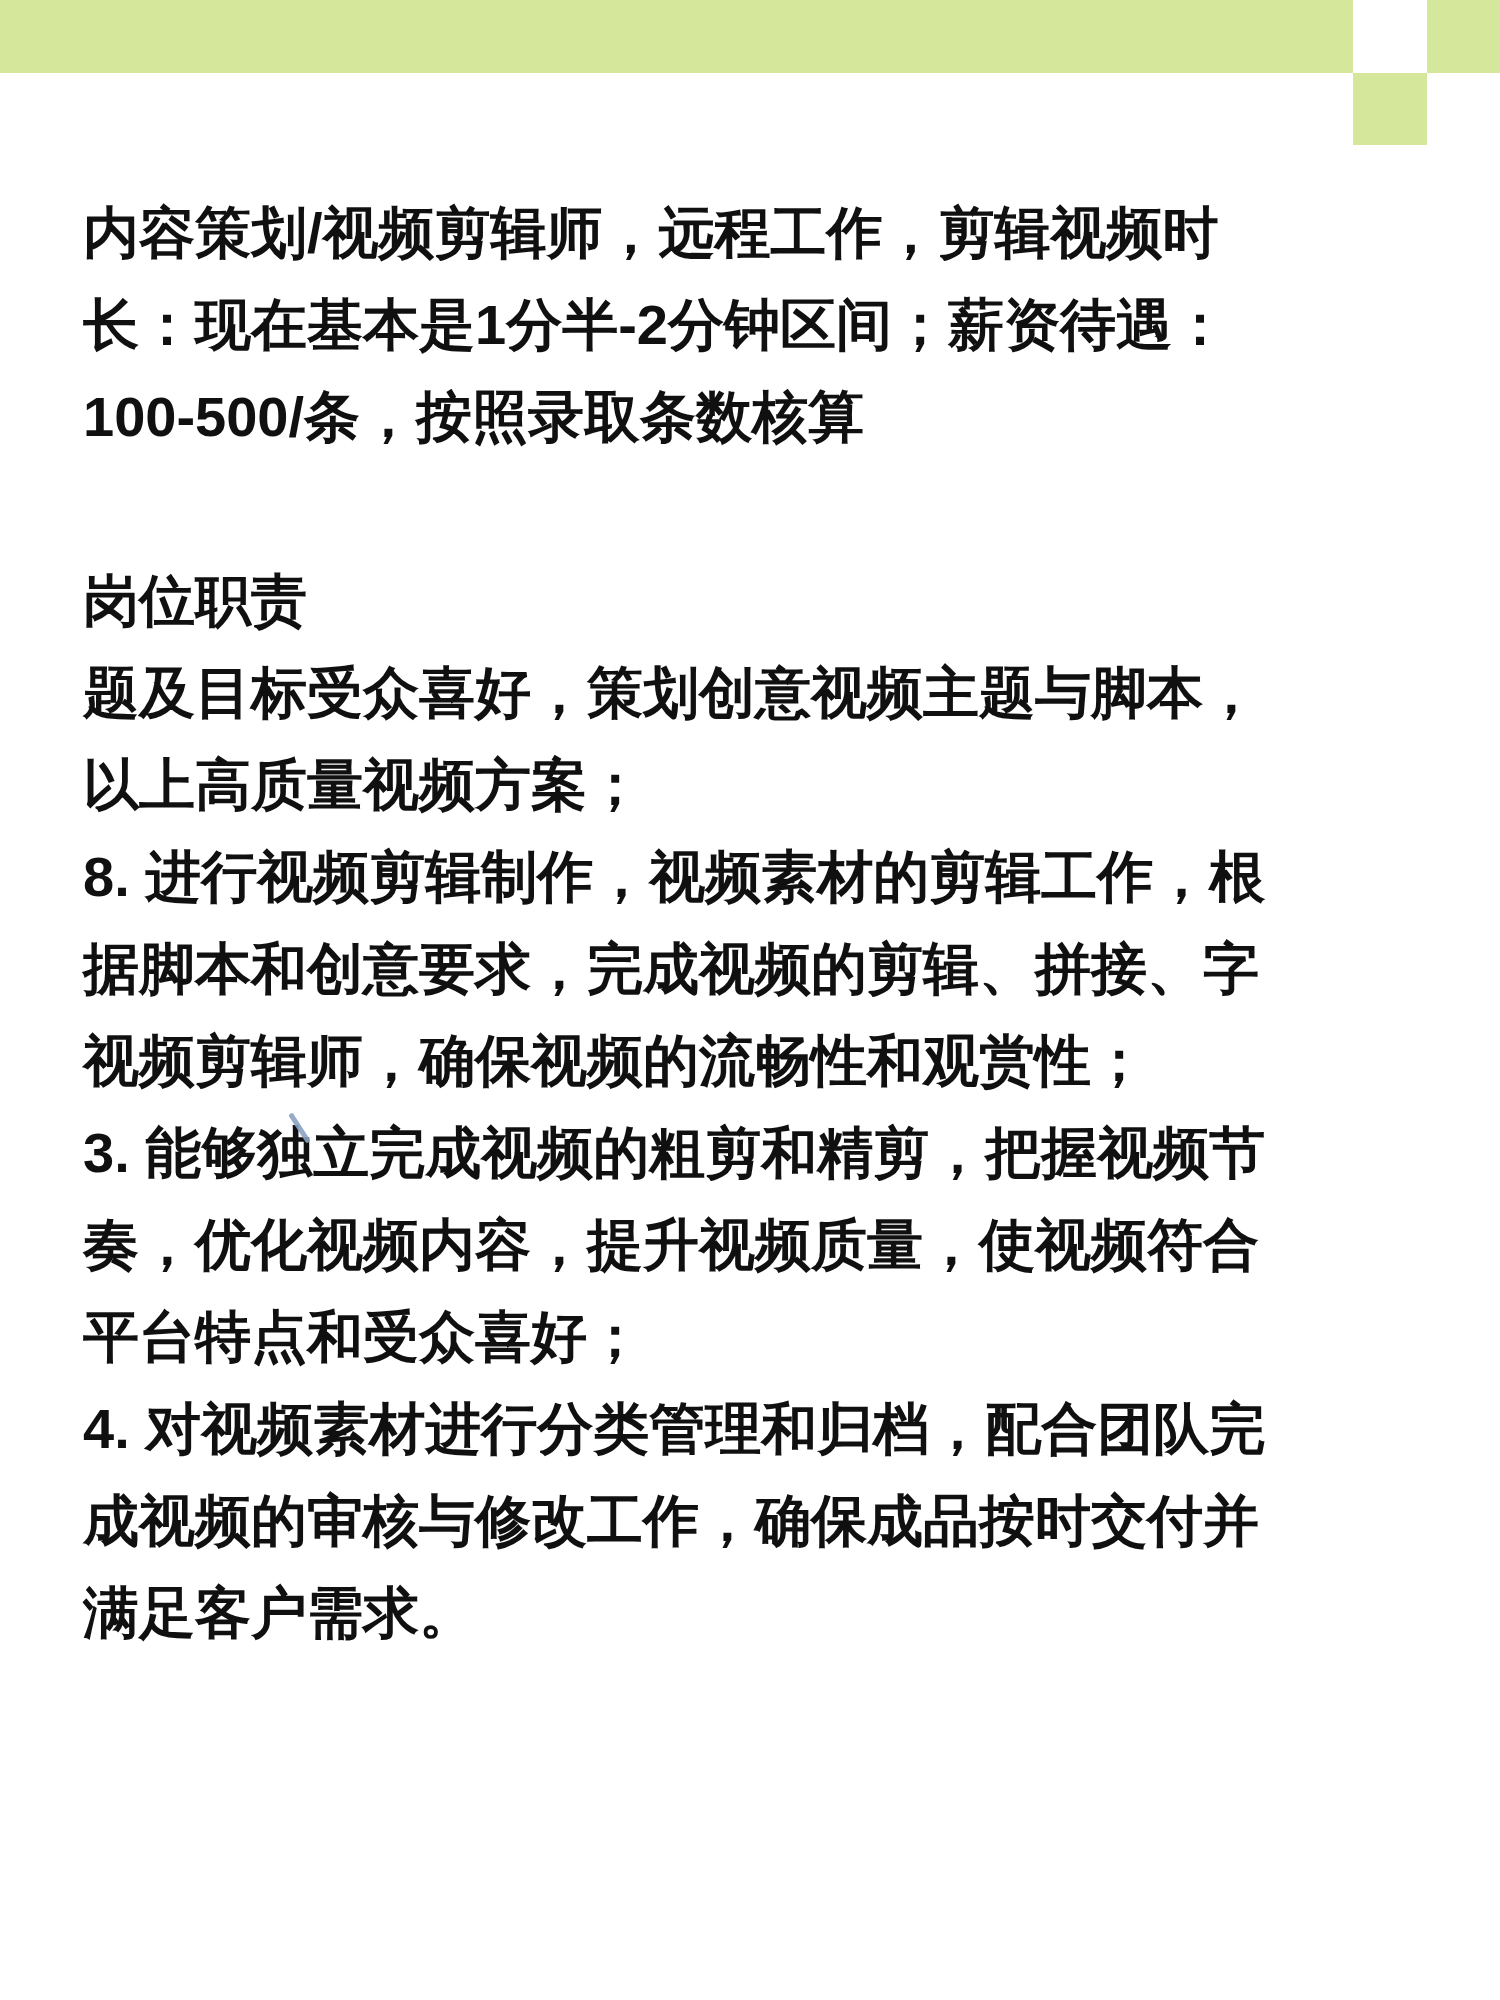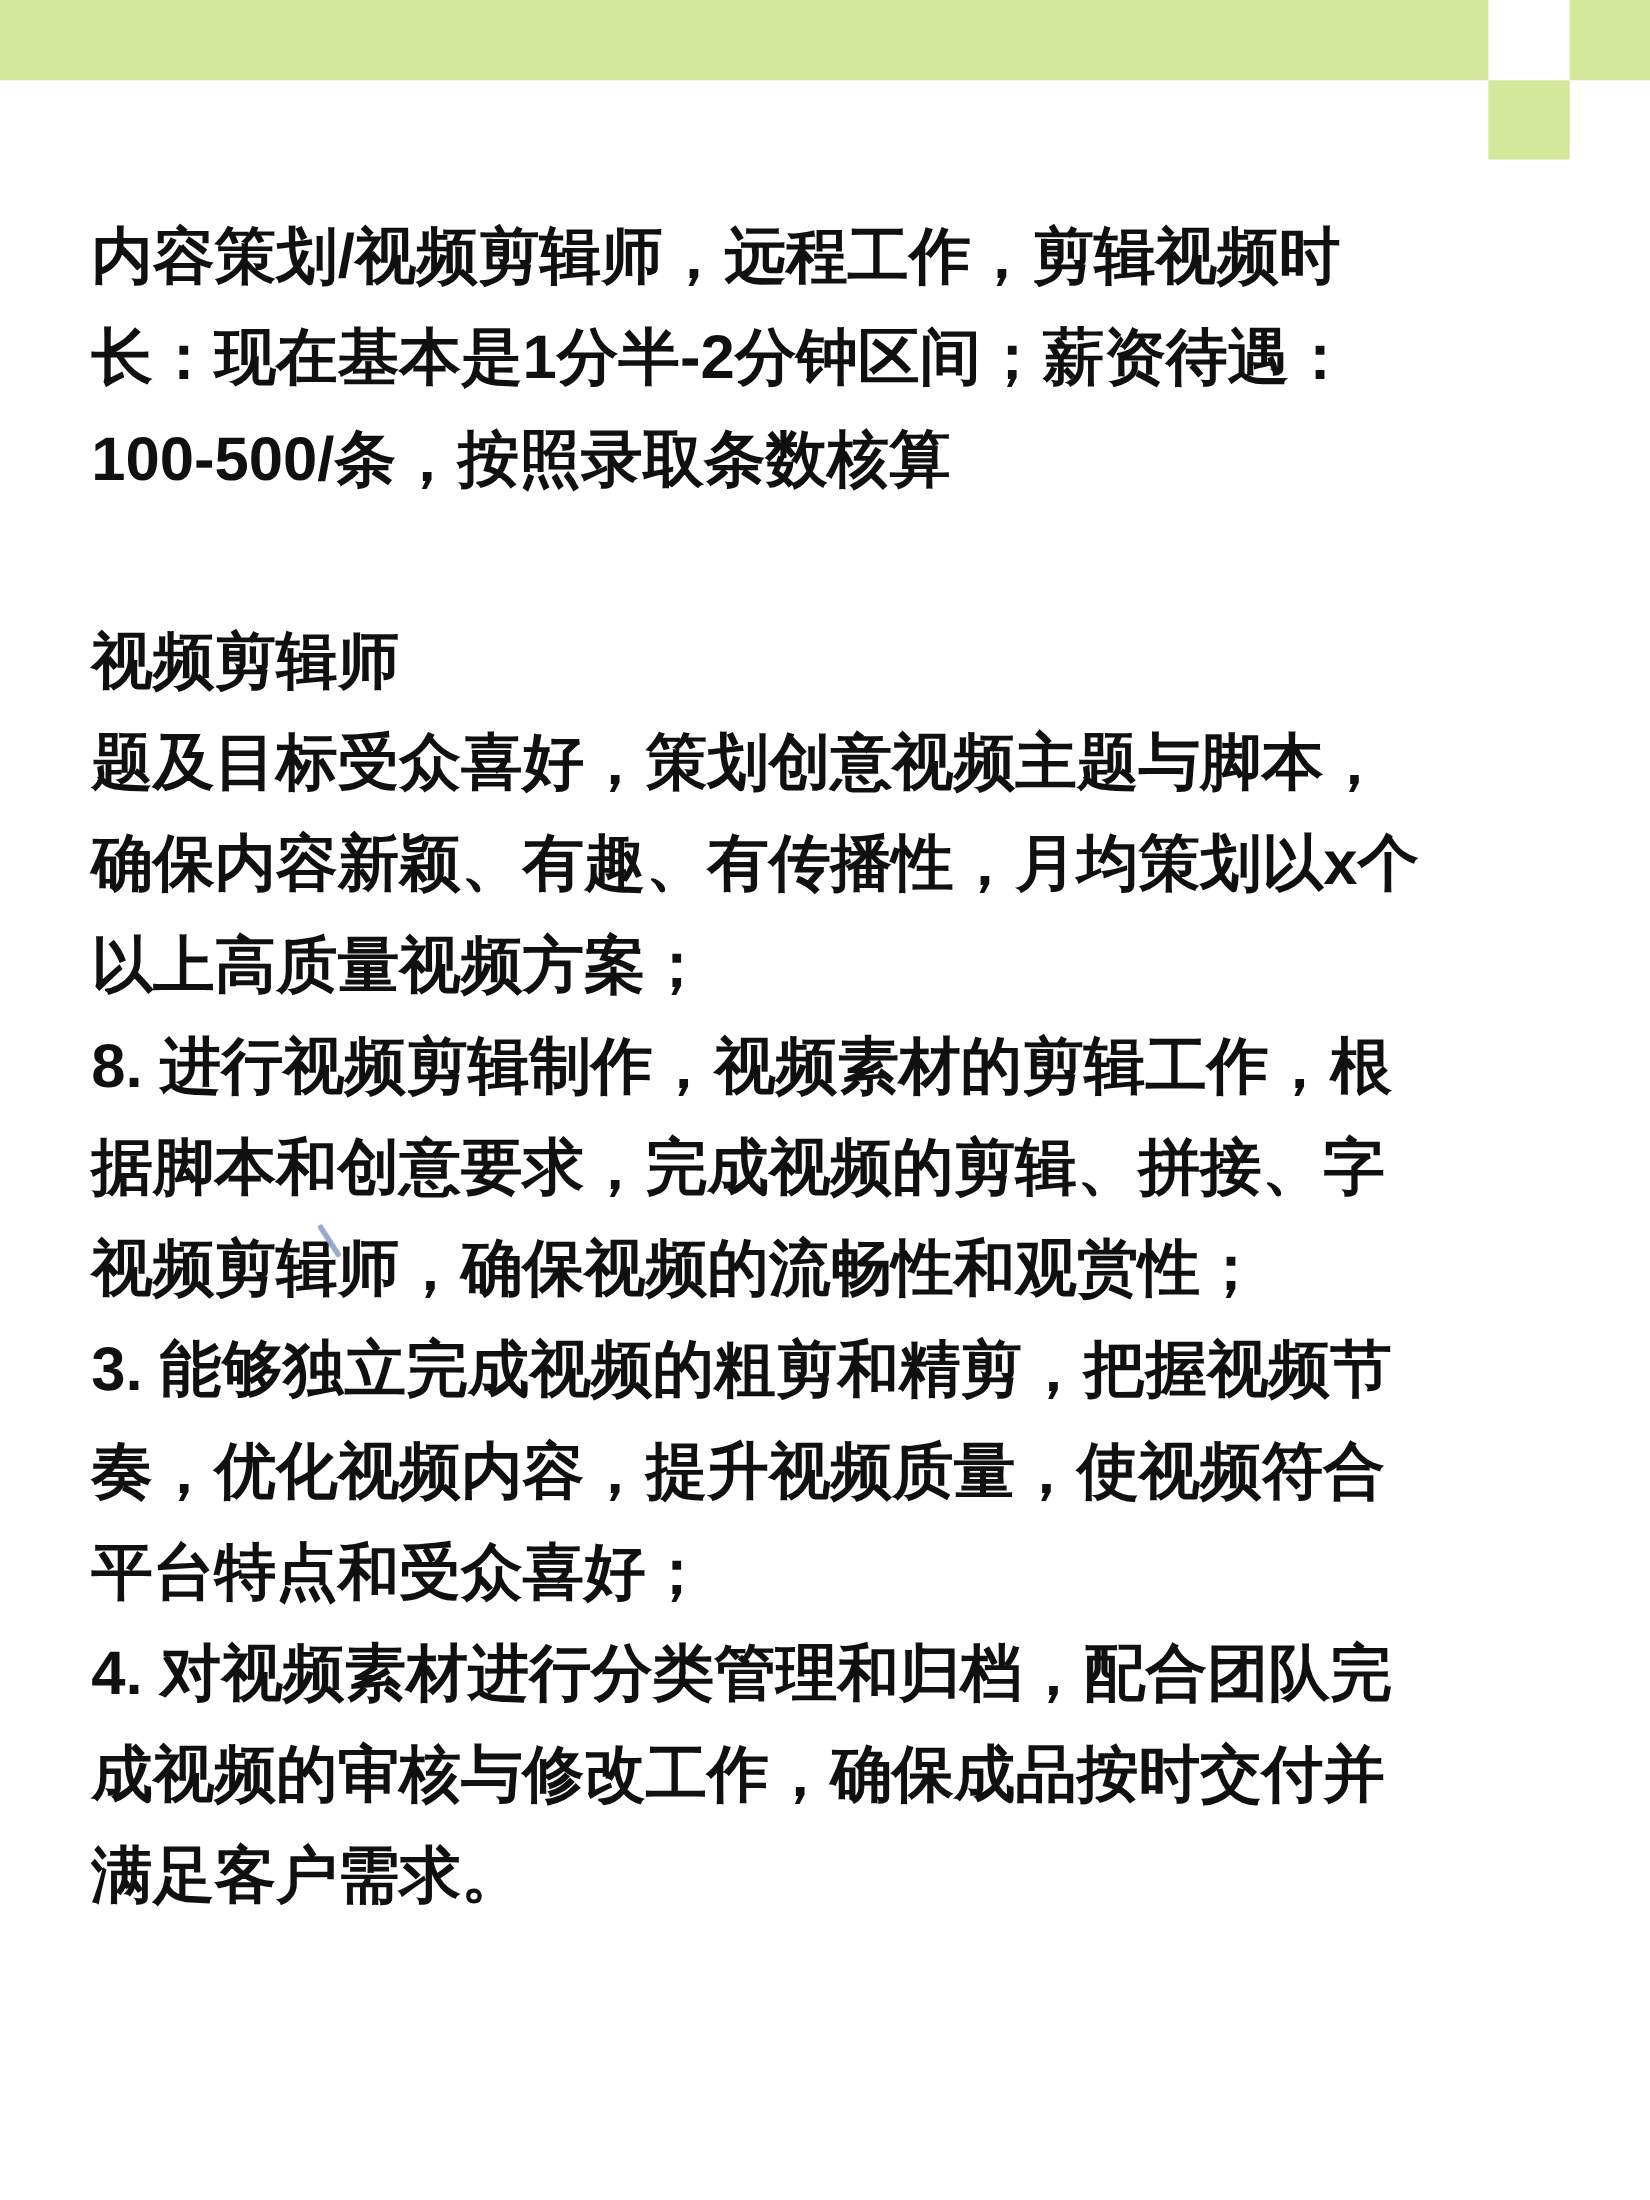--- a/index.html
+++ b/index.html
@@ -78,25 +78,24 @@
 
 <div class="text-content">
   <div>
       <div class="text-line">内容策划/视频剪辑师，远程工作，剪辑视频时</div>
       <div class="text-line">长：现在基本是1分半-2分钟区间；薪资待遇：</div>
       <div class="text-line">100-500/条，按照录取条数核算</div>
     </div>
 
   <div class="spacer-line"></div>
 
-  <div class="section-heading">视频剪辑师</div>
+  <div class="section-heading">岗位职责</div>
 
   <div>
       <div class="text-line">题及目标受众喜好，策划创意视频主题与脚本，</div>
-      <div class="text-line">确保内容新颖、有趣、有传播性，月均策划以x个</div>
       <div class="text-line">以上高质量视频方案；</div>
       <div class="text-line">8. 进行视频剪辑制作，视频素材的剪辑工作，根</div>
       <div class="text-line">据脚本和创意要求，完成视频的剪辑、拼接、字</div>
       <div class="text-line">视频剪辑师，确保视频的流畅性和观赏性；</div>
       <div class="text-line">3. 能够独立完成视频的粗剪和精剪，把握视频节</div>
       <div class="text-line">奏，优化视频内容，提升视频质量，使视频符合</div>
       <div class="text-line">平台特点和受众喜好；</div>
       <div class="text-line">4. 对视频素材进行分类管理和归档，配合团队完</div>
       <div class="text-line">成视频的审核与修改工作，确保成品按时交付并</div>
       <div class="text-line">满足客户需求。</div>

